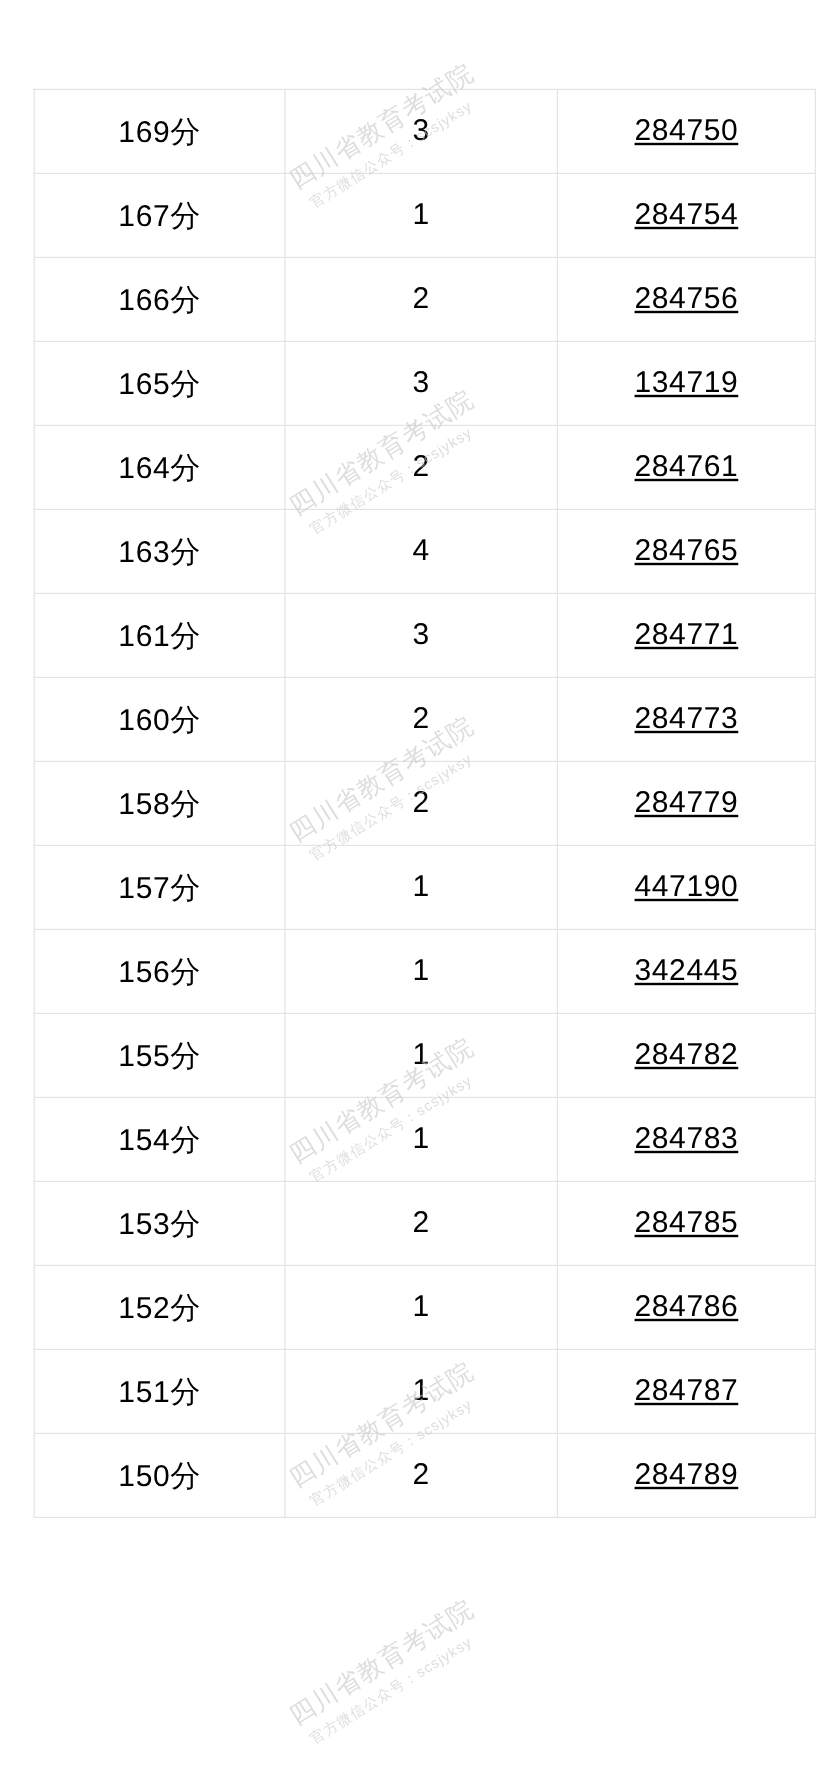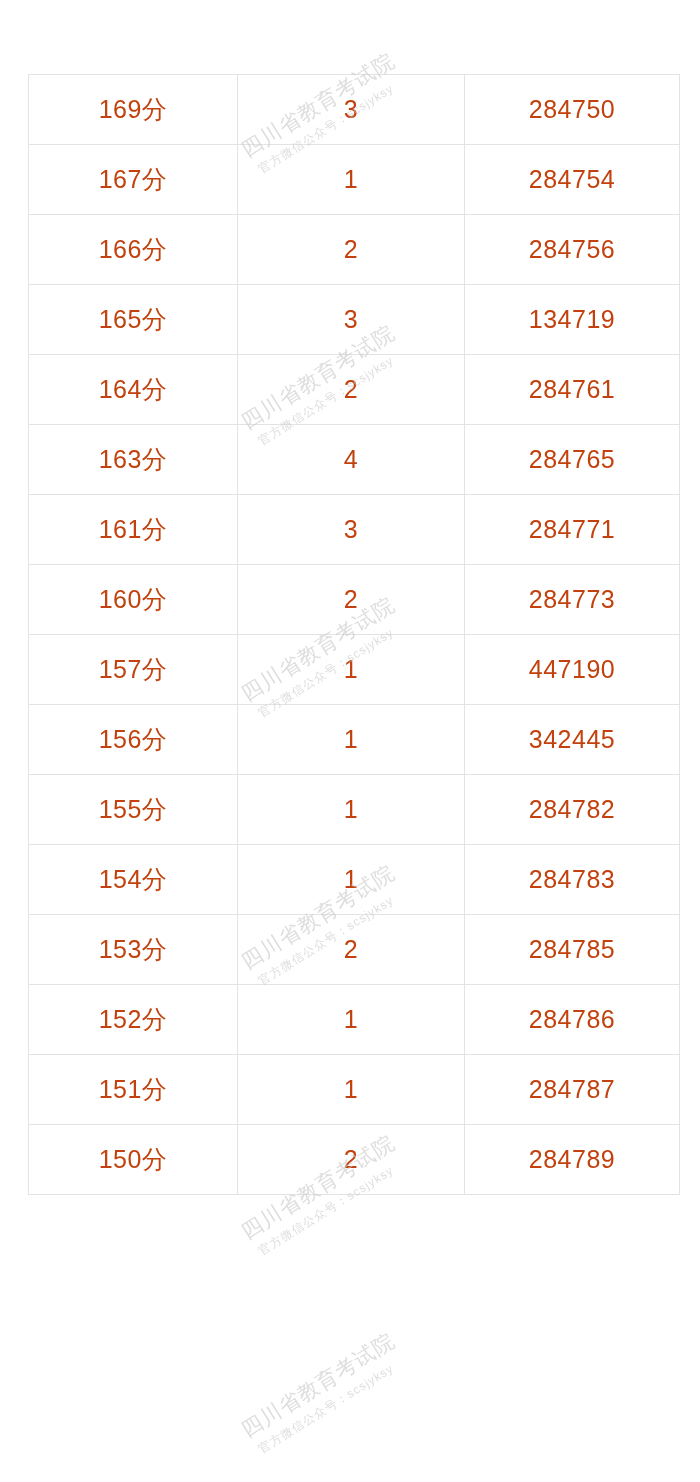--- a/index.html
+++ b/index.html
@@ -27,28 +27,28 @@
     width: 644px;
     border-collapse: collapse;
     table-layout: fixed;
   }
   #score-table td {
     height: 67px;
     border: 1px solid #e3e3e3;
     text-align: center;
     vertical-align: middle;
     font-size: 25px;
-    color: #c2410c;
+    color: #000000;
     font-family: "Liberation Sans", sans-serif;
     background: transparent;
     letter-spacing: 0.5px;
   }
   #score-table td.col-score { width: 206px; }
   #score-table td.col-count { width: 224px; }
-  #score-table td.col-rank  { width: 212px; }
+  #score-table td.col-rank  { width: 212px; text-decoration: underline; }
 
   
   .wm-layer {
     position: absolute;
     left: 0;
     top: 0;
     width: 700px;
     height: 1482px;
     pointer-events: none;
     overflow: hidden;
@@ -117,20 +117,25 @@
         <td class="col-score">161分</td>
         <td class="col-count">3</td>
         <td class="col-rank">284771</td>
       </tr>
       <tr>
         <td class="col-score">160分</td>
         <td class="col-count">2</td>
         <td class="col-rank">284773</td>
       </tr>
       <tr>
+        <td class="col-score">158分</td>
+        <td class="col-count">2</td>
+        <td class="col-rank">284779</td>
+      </tr>
+      <tr>
         <td class="col-score">157分</td>
         <td class="col-count">1</td>
         <td class="col-rank">447190</td>
       </tr>
       <tr>
         <td class="col-score">156分</td>
         <td class="col-count">1</td>
         <td class="col-rank">342445</td>
       </tr>
       <tr>

